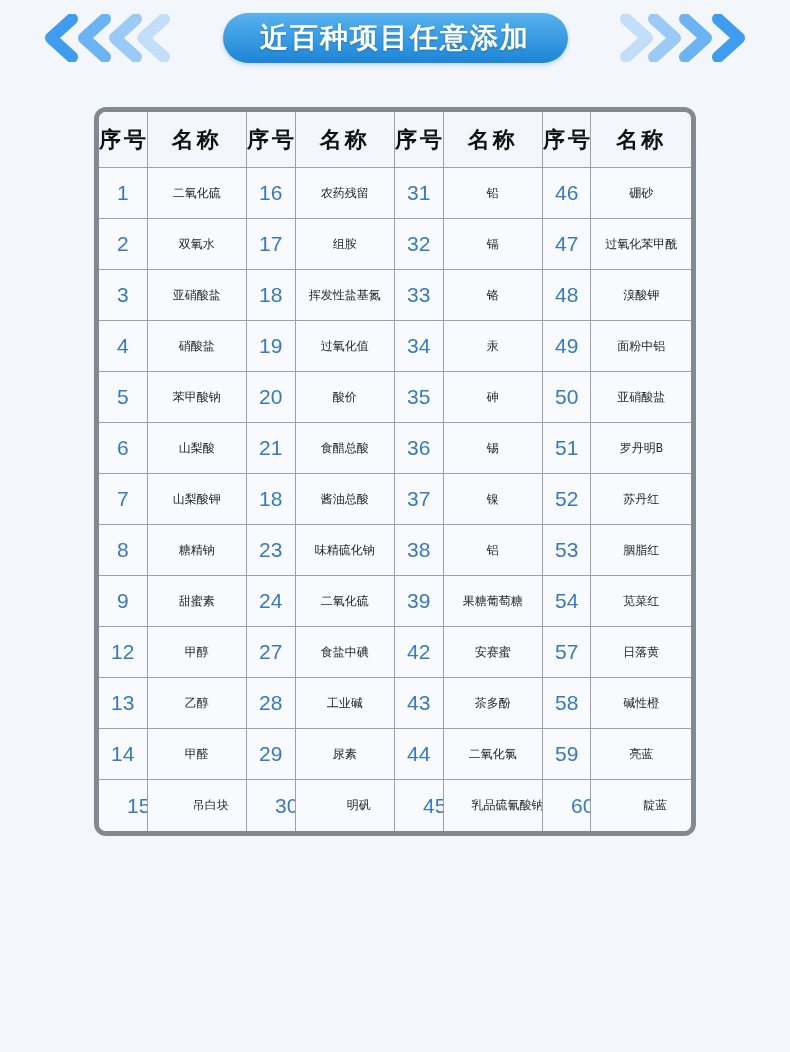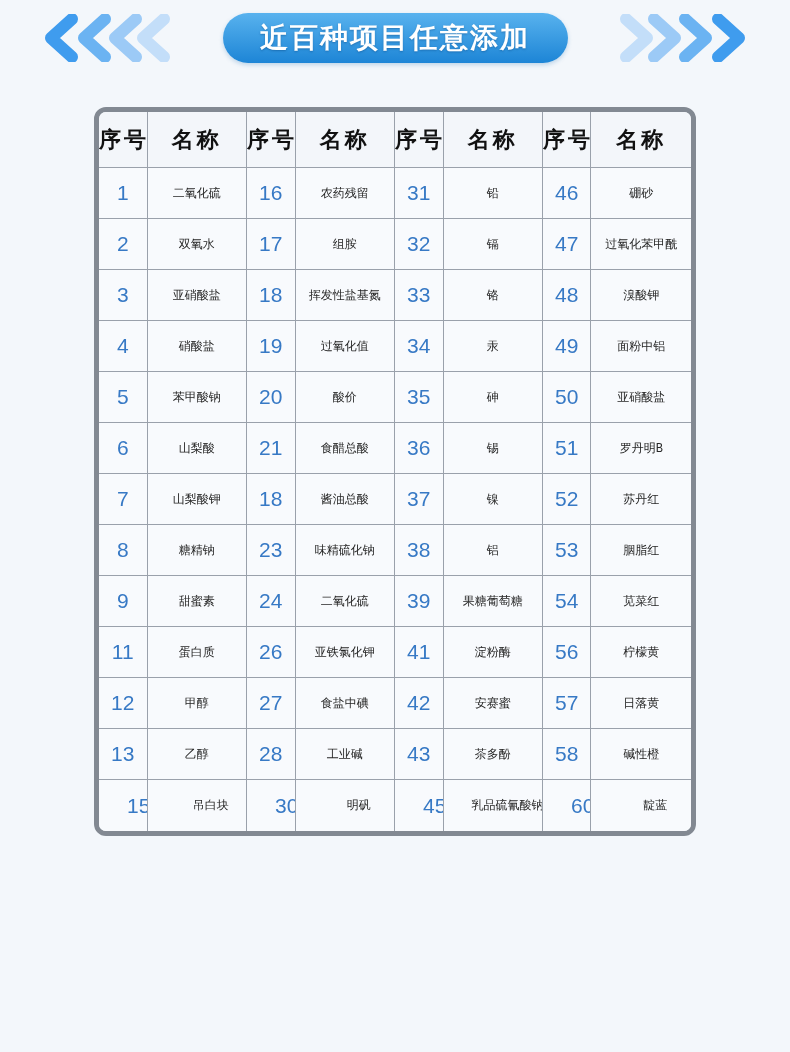--- a/index.html
+++ b/index.html
@@ -224,50 +224,50 @@
         <td class="num">9</td>
         <td class="name">甜蜜素</td>
         <td class="num">24</td>
         <td class="name">二氧化硫</td>
         <td class="num">39</td>
         <td class="name">果糖葡萄糖</td>
         <td class="num">54</td>
         <td class="name">苋菜红</td>
       </tr>
       <tr>
-        <td class="num">11</td>
-        <td class="name">蛋白质</td>
-        <td class="num">26</td>
-        <td class="name">亚铁氯化钾</td>
-        <td class="num">41</td>
-        <td class="name">淀粉酶</td>
-        <td class="num">56</td>
-        <td class="name">柠檬黄</td>
-      </tr>
-      <tr>
         <td class="num">12</td>
         <td class="name">甲醇</td>
         <td class="num">27</td>
         <td class="name">食盐中碘</td>
         <td class="num">42</td>
         <td class="name">安赛蜜</td>
         <td class="num">57</td>
         <td class="name">日落黄</td>
       </tr>
       <tr>
         <td class="num">13</td>
         <td class="name">乙醇</td>
         <td class="num">28</td>
         <td class="name">工业碱</td>
         <td class="num">43</td>
         <td class="name">茶多酚</td>
         <td class="num">58</td>
         <td class="name">碱性橙</td>
       </tr>
       <tr>
+        <td class="num">14</td>
+        <td class="name">甲醛</td>
+        <td class="num">29</td>
+        <td class="name">尿素</td>
+        <td class="num">44</td>
+        <td class="name">二氧化氯</td>
+        <td class="num">59</td>
+        <td class="name">亮蓝</td>
+      </tr>
+      <tr>
         <td class="num">15</td>
         <td class="name">吊白块</td>
         <td class="num">30</td>
         <td class="name">明矾</td>
         <td class="num">45</td>
         <td class="name">乳品硫氰酸钠</td>
         <td class="num">60</td>
         <td class="name">靛蓝</td>
       </tr>
     </tbody>

